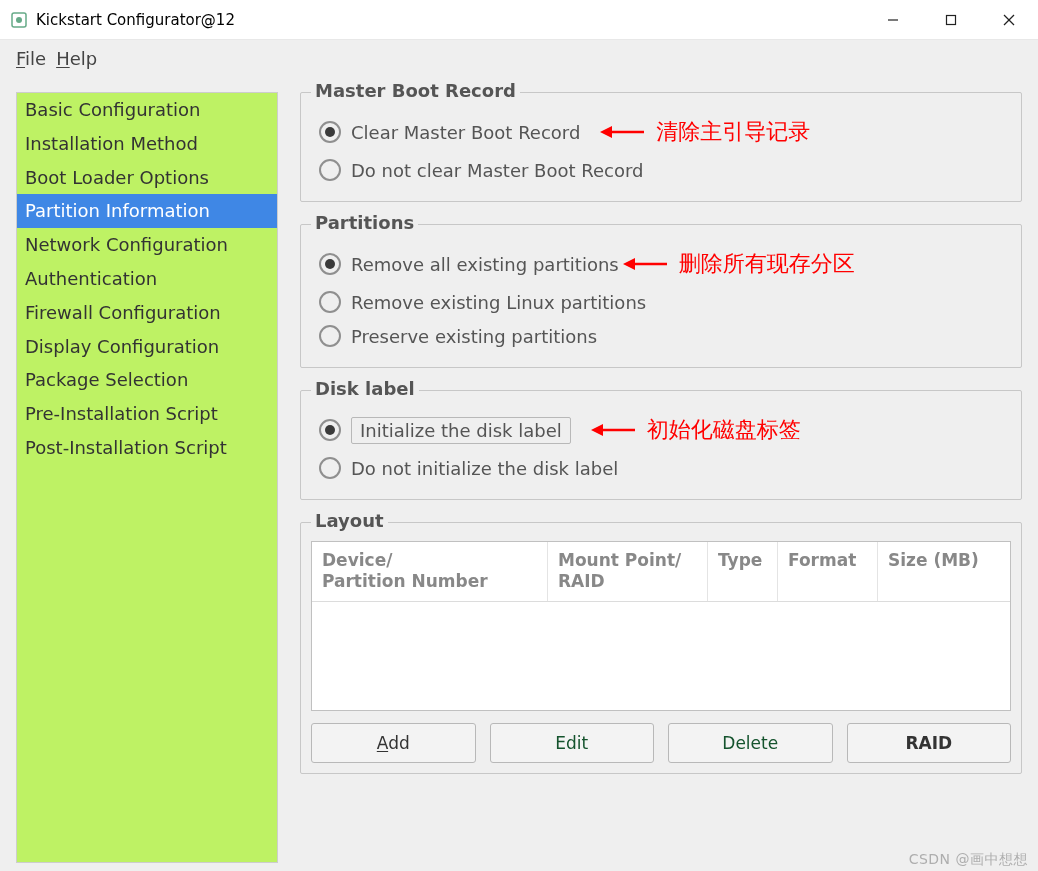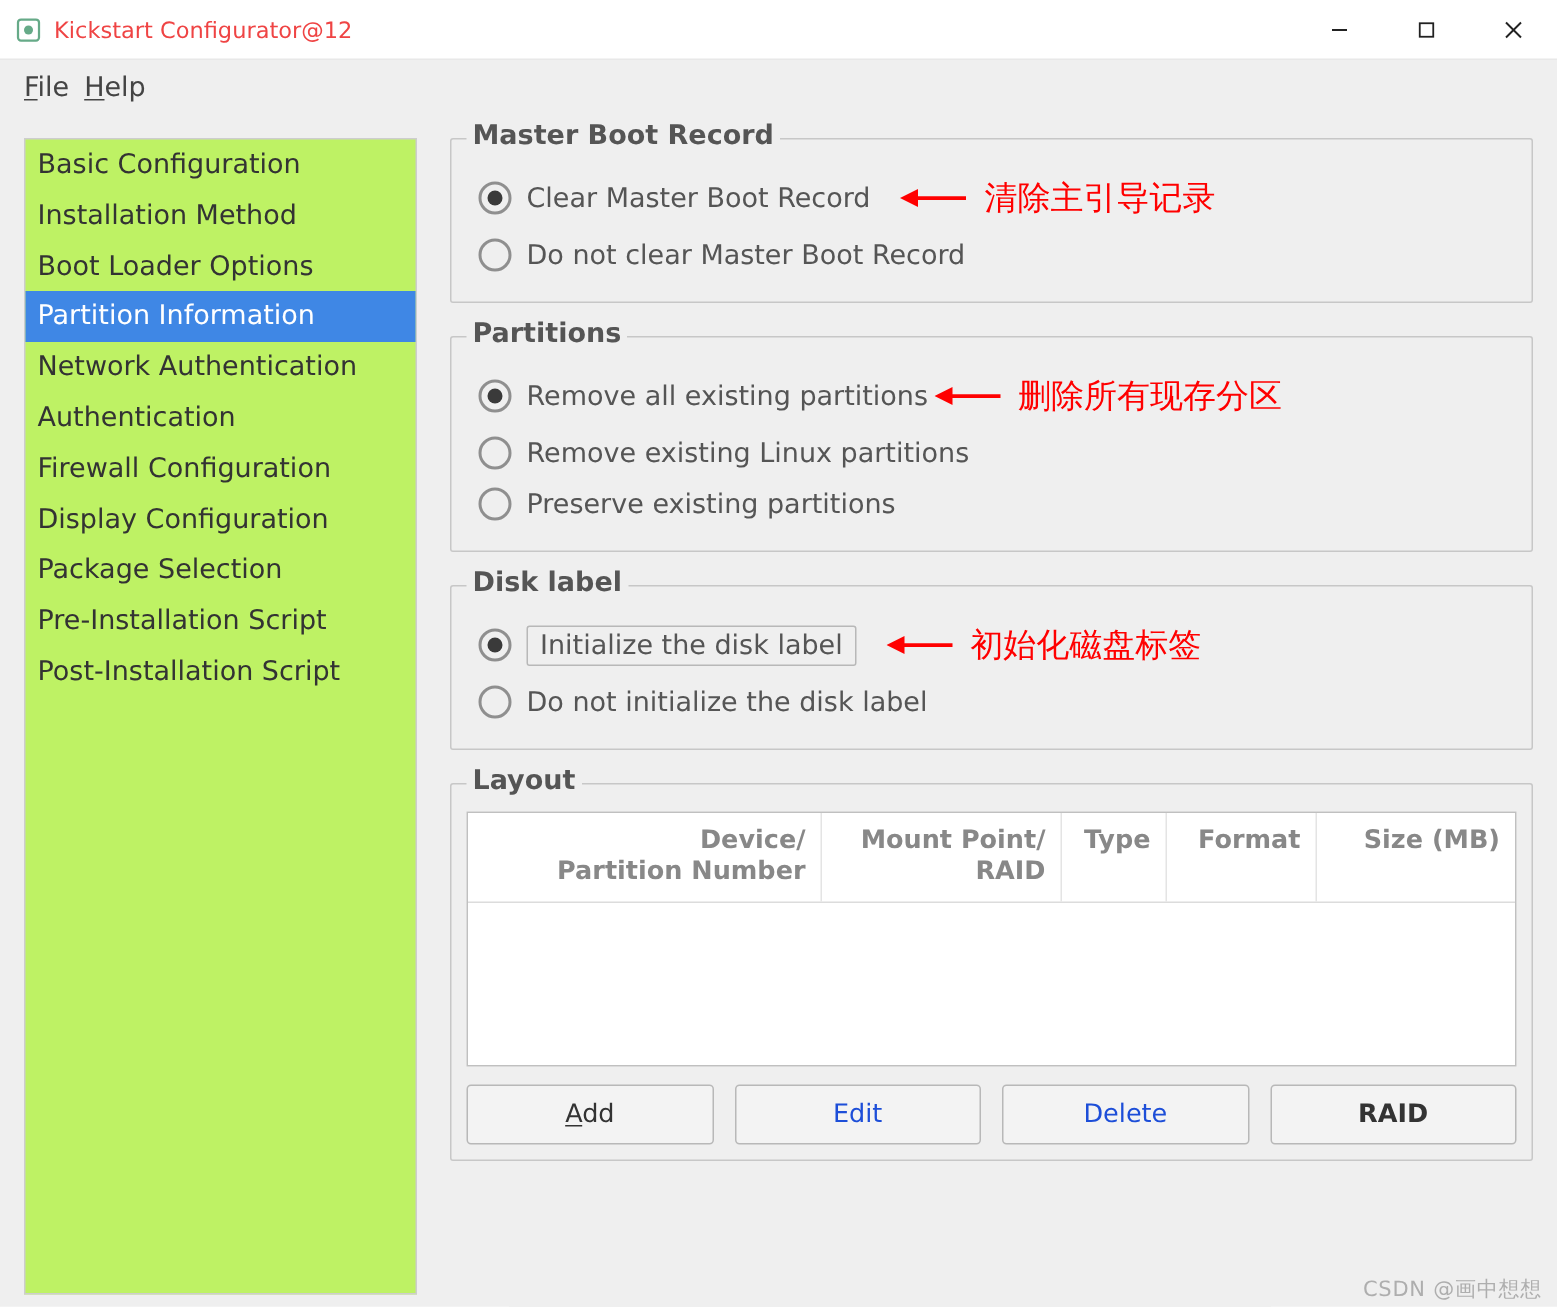--- a/index.html
+++ b/index.html
@@ -12,21 +12,21 @@
     overflow:hidden;
   }
   
   .titlebar {
     height:40px; background:#fff; border-bottom:1px solid #e8e8e8;
     display:flex; align-items:center; justify-content:space-between;
     padding-left:10px;
   }
   .titlebar-left { display:flex; align-items:center; gap:8px; }
   .app-icon svg { display:block; }
-  .title-text { font-size:15px; color:#ef4444; }
+  .title-text { font-size:15px; color:#000000; }
   .win-controls { display:flex; height:100%; }
   .win-btn {
     width:58px; height:40px; display:flex; align-items:center; justify-content:center;
     color:#222; cursor:default;
   }
   .win-btn svg { display:block; }
   
   .menubar {
     height:36px; background:#efefef;
     display:flex; align-items:center; gap:10px; padding:0 16px;
@@ -59,37 +59,37 @@
   }
   .radio-label { font-size:18px; color:#555; }
   .boxed-label {
     border:1px solid #b8b8b8; padding:2px 8px; border-radius:2px;
   }
   
   .ann { display:flex; align-items:center; gap:6px; color:#ff0000; font-size:22px; font-weight:400; }
   .arrow { color:#ff0000; }
   .arrow svg { display:block; }
   
-  .layout-group { padding:18px 10px 10px 10px;text-align:right; }
+  .layout-group { padding:18px 10px 10px 10px; }
   .table-wrap { border:1px solid #c0c0c0; background:#fff; height:170px; overflow:hidden; }
   .thead { display:flex; border-bottom:1px solid #dcdcdc; }
   .th {
     padding:8px 10px; font-weight:bold; color:#888; font-size:17px;
     border-right:1px solid #e4e4e4; line-height:1.25;
   }
   .th.c1 { width:236px; }
   .th.c2 { width:160px; }
   .th.c3 { width:70px; }
   .th.c4 { width:100px; }
   .th.c5 { flex:1; border-right:none; }
   .btn-row { display:flex; gap:14px; margin-top:12px; }
   .btn {
     flex:1; height:40px; border:1px solid #b8b8b8; background:#f3f3f3;
     display:flex; align-items:center; justify-content:center;
-    font-size:17px; color:#1d4ed8; border-radius:3px;
+    font-size:17px; color:#14532d; border-radius:3px;
   }
   .btn.primary { color:#333; }
   .watermark {
     position:absolute; right:10px; bottom:2px; color:rgba(130,130,130,.6);
     font-size:14px; letter-spacing:.5px; pointer-events:none;
   }
 </style>
 </head>
 <body>
 
@@ -128,21 +128,21 @@
   <span class="menu-item"><span class="mn">H</span><span>elp</span></span>
 </div>
 
 <div class="client">
 
   <div class="sidebar">
     <div class="sb-item">Basic Configuration</div>
     <div class="sb-item">Installation Method</div>
     <div class="sb-item">Boot Loader Options</div>
     <div class="sb-item selected">Partition Information</div>
-    <div class="sb-item">Network Authentication</div>
+    <div class="sb-item">Network Configuration</div>
     <div class="sb-item">Authentication</div>
     <div class="sb-item">Firewall Configuration</div>
     <div class="sb-item">Display Configuration</div>
     <div class="sb-item">Package Selection</div>
     <div class="sb-item">Pre-Installation Script</div>
     <div class="sb-item">Post-Installation Script</div>
   </div>
 
   <div class="main">
 

